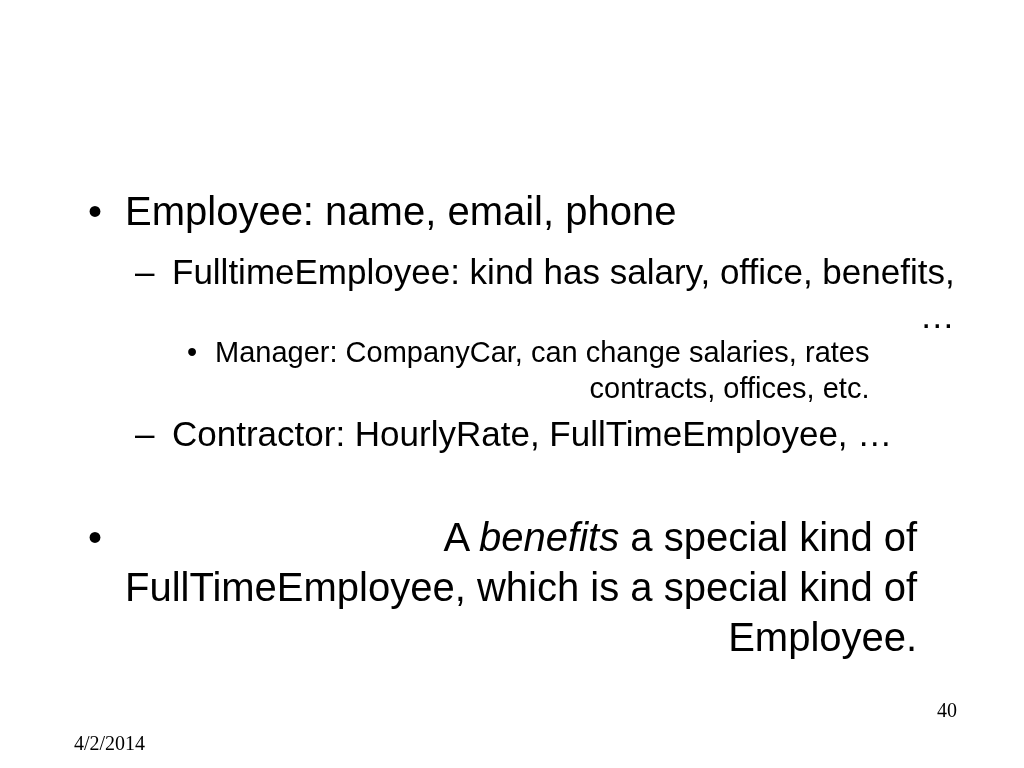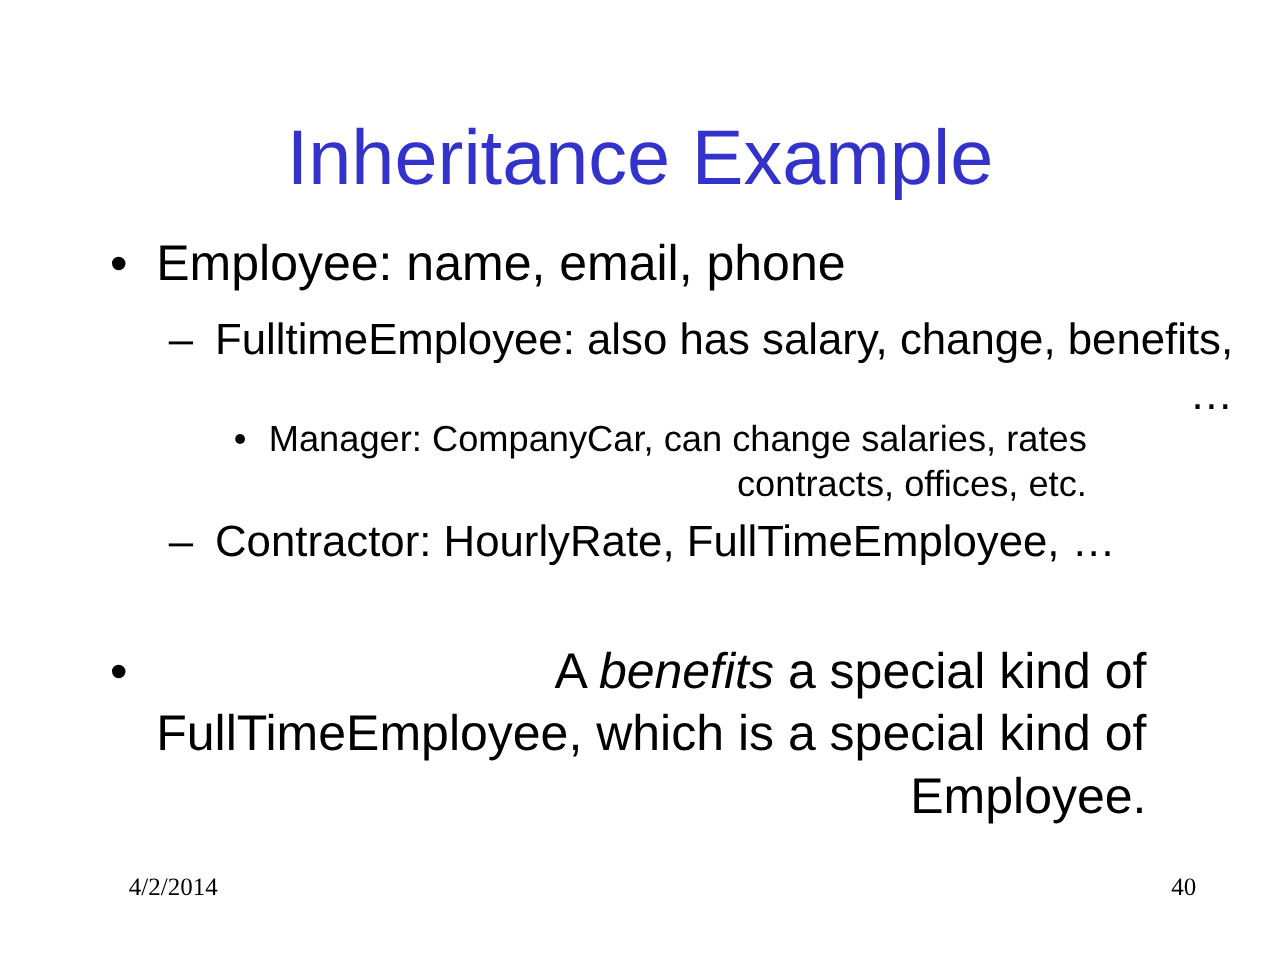--- a/index.html
+++ b/index.html
@@ -46,39 +46,38 @@
   .p5 .italic { font-style: italic; }
 
   .footer-item {
     position: absolute;
     font-family: "Liberation Serif", serif;
     font-size: 20px;
     line-height: 24px;
     top: 698px;
     color: #000000;
   }
-  .footer-date { left: 103px; }
+  .footer-date { left: 74px; margin-top: 33px; }
   .footer-center { left: 0; width: 100%; text-align: center; }
   .footer-page { right: 67px; }
 </style>
 </head>
 <body>
 
 <div class="slide">
 
-  <div class="slide-title">Inheritance Example</div>
 
   <div class="para lvl1 p1">
     <span class="marker">•</span>
     <span class="text">Employee: name, email, phone</span>
   </div>
 
   <div class="para lvl2 p2">
     <span class="marker">–</span>
-    <span class="text">FulltimeEmployee: also has salary, change, benefits,
+    <span class="text">FulltimeEmployee: kind has salary, office, benefits,
 …</span>
   </div>
 
   <div class="para lvl3 p3">
     <span class="marker">•</span>
     <span class="text">Manager: CompanyCar, can change salaries, rates
 contracts, offices, etc.</span>
   </div>
 
   <div class="para lvl2 p4">

